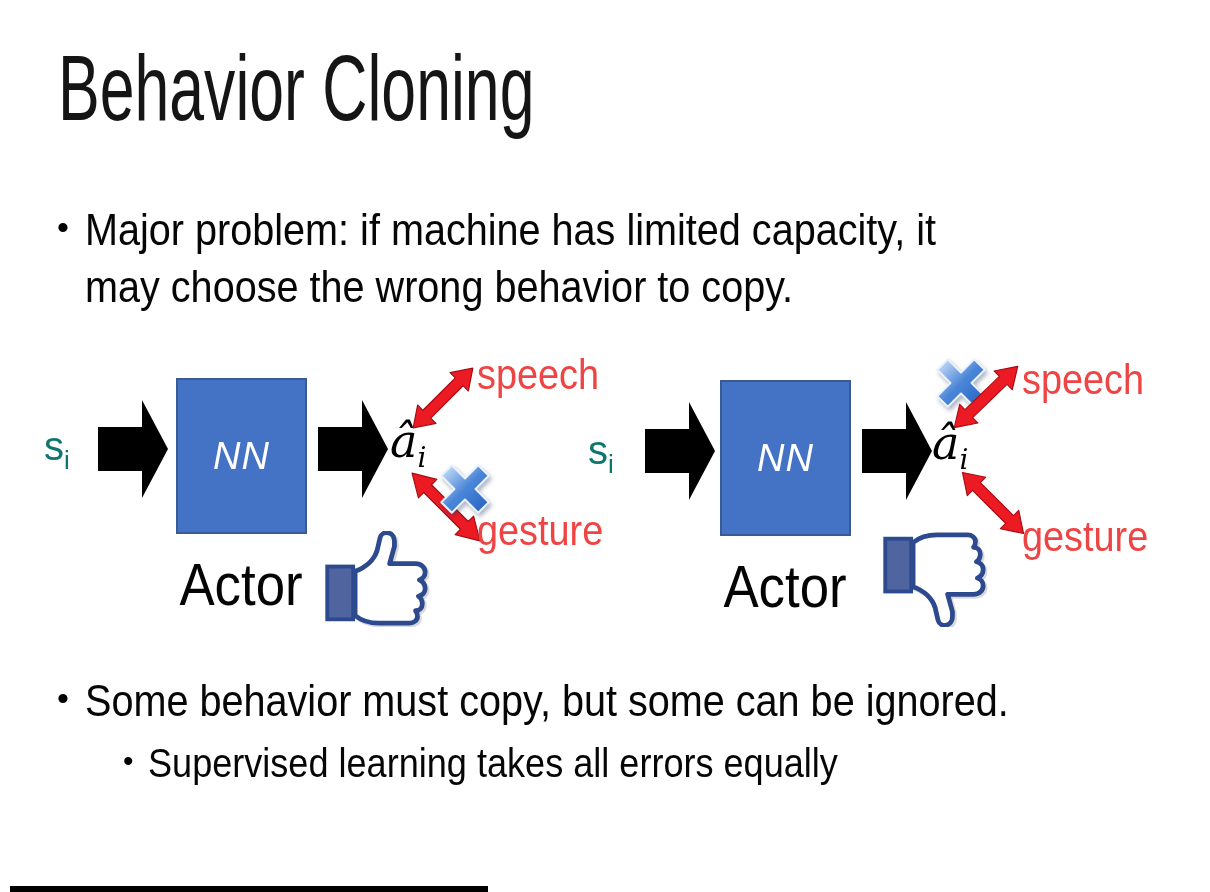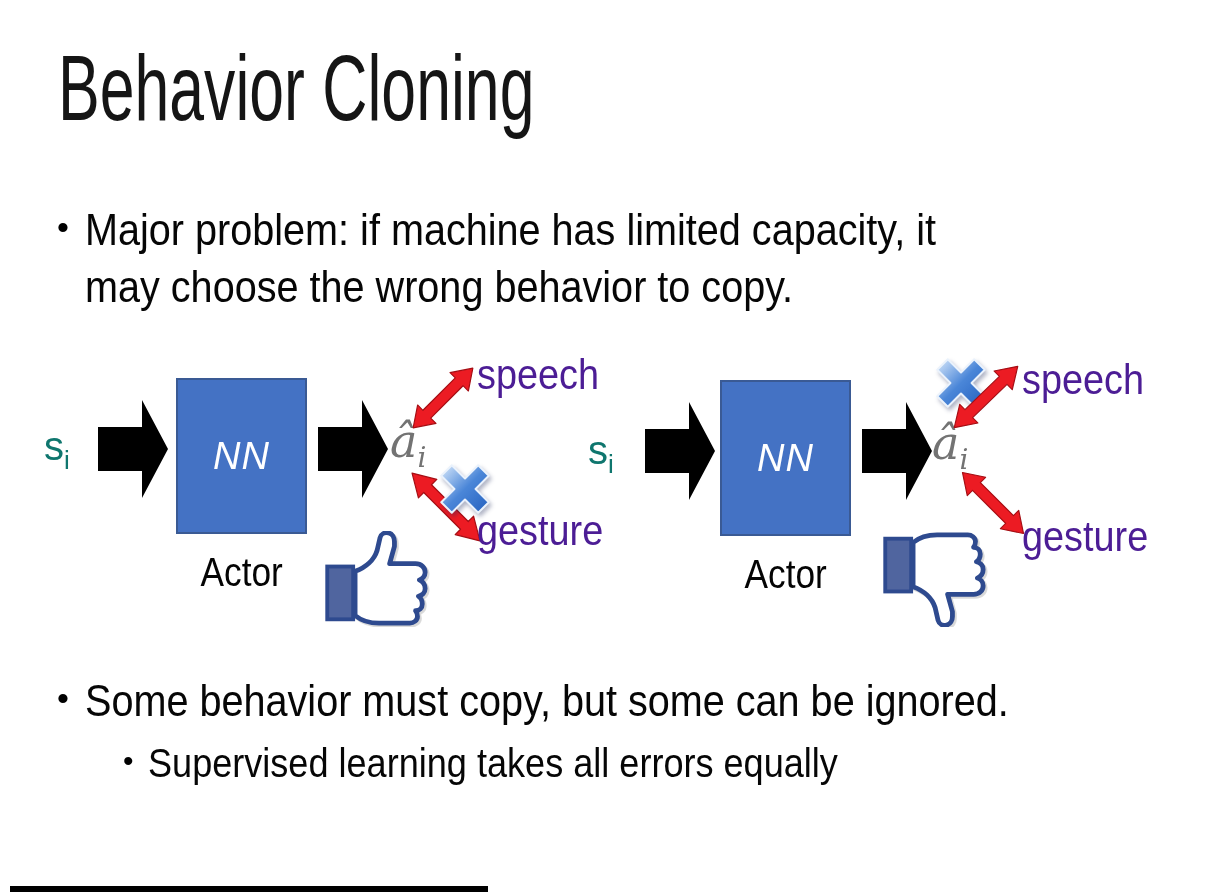--- a/index.html
+++ b/index.html
@@ -17,24 +17,24 @@
   .b2 .txt{font-size:45px;line-height:1.27;color:#060606;}
   .b3{left:123px;top:737px;}
   .b3 .dot{font-size:30px;line-height:1.6;margin-right:14px;}
   .b3 .txt{font-size:41px;line-height:1.3;color:#060606;}
   .nn-box{width:131px;height:156px;background:var(--nn-box-fill,#4472C4);
           border:2px solid var(--nn-box-border,#3A5A94);box-sizing:border-box;
           display:flex;align-items:center;justify-content:center;font-style:italic;}
   .nn-label{color:#fff;font-size:38px;letter-spacing:1px;}
   .state-label{font-size:40px;color:#0f766e;}
   .state-label sub{font-size:26px;}
-  .action-label{font-family:"DejaVu Serif",serif;font-style:italic;font-size:46px;color:#737373;line-height:1;}
+  .action-label{font-family:"DejaVu Serif",serif;font-style:italic;font-size:46px;color:#000000;line-height:1;}
   .action-label sub{font-size:28px;font-style:italic;}
-  .dlabel{font-size:43px;color:#4c1d95;}
-  .actor{font-size:40px;color:#040404;text-align:center;}
+  .dlabel{font-size:43px;color:#ef4444;}
+  .actor{font-size:60px;color:#040404;text-align:center;}
   .rot{transform-origin:50% 50%;}
   .bottom-bar{left:10px;top:886px;width:478px;height:6px;background:#000;}
 </style>
 </head>
 <body>
 
 <div class="slide">
 
   <div class="abs title">Behavior Cloning</div>
 

